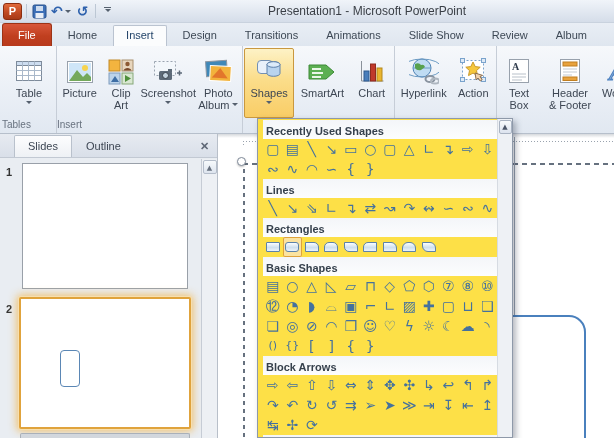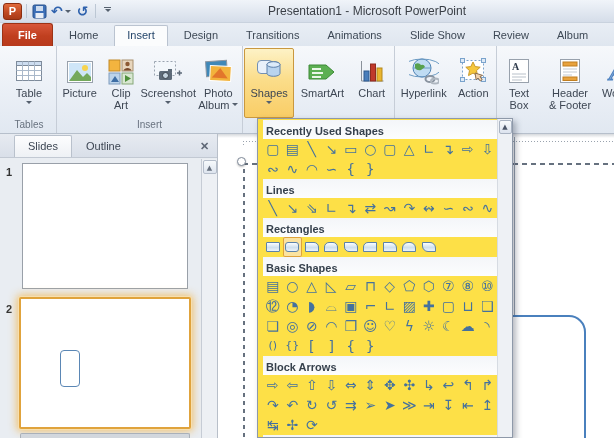--- a/index.html
+++ b/index.html
@@ -16,27 +16,27 @@
 .uglyph{font-family:"DejaVu Sans",sans-serif;font-size:14px;font-weight:bold;color:#2f62ad;line-height:14px}
 .tri-dn{width:0;height:0;border:3px solid transparent;border-top-color:#55606e;margin-left:2px;margin-top:3px}
 .qmore{display:flex;flex-direction:column;align-items:center;justify-content:center}
 .qmore .bar{width:7px;height:0;border-top:1.5px solid #55606e;margin-bottom:1px}
 .title{position:absolute;left:120px;right:0;text-align:center;font-size:12px;color:#3a3f46}
 
 
 .tabrow{height:23px;background:linear-gradient(#e9eef5,#dfe6ef);display:flex;align-items:flex-end;padding-left:2px}
 .tab{height:20px;line-height:19px;padding:0 12px;margin-right:4px;font-size:11px;color:#3d4855;border-radius:2px 2px 0 0}
 .tab.active{background:#fbfcfd;border:1px solid #bac3d0;border-bottom:none;height:21px;color:#24456a}
-.tab.file{height:23px;line-height:22px;padding:0 15px;background:linear-gradient(#d8573a,#c03f1f 55%,#b83a1c);border:1px solid #9c3316;border-bottom:none;color:#fff;font-weight:bold;border-radius:3px 3px 0 0}
+.tab.file{height:23px;line-height:22px;padding:0 15px;background:linear-gradient(#d8573a,#c03f1f 55%,#b83a1c);border:1px solid #9c3316;border-bottom:none;color:#fff;font-weight:normal;border-radius:3px 3px 0 0}
 
 
 .ribbon{height:88px;background:linear-gradient(#f6f8fb,#eaeff6 55%,#e1e8f1);border-bottom:1px solid #b6bfcb;display:flex;padding-left:2px;position:relative;z-index:5}
 .group{display:flex;flex-direction:column;border-right:1px solid #c6cdd7}
 .btnrow{flex:1;display:flex;align-items:stretch;padding:2px 1px 0 1px}
-.glabel{height:15px;font-size:10px;color:#68727f;text-align:center;line-height:13px}
+.glabel{height:15px;font-size:10px;color:#68727f;line-height:13px}
 .bb{display:flex;flex-direction:column;align-items:center;padding-top:2px;border:1px solid transparent;border-radius:2px}
 .bb .ic{height:36px;display:flex;align-items:flex-end;justify-content:center;padding-bottom:2px}
 .bb .t{font-size:11px;line-height:12px;text-align:center;color:#3d4653;white-space:nowrap}
 .bb.hl{background:linear-gradient(#fdf2c6,#fbdd8a 45%,#f9cd66);border-color:#c9983f}
 
 
 #panel{position:absolute;left:0;top:134px;width:218px;height:304px;background:#e9edf2;border-right:1px solid #b8bfc9}
 .ptabs{height:24px;background:linear-gradient(#e7ebf1,#d9dfe9);border-bottom:1px solid #c2c9d3;display:flex;align-items:flex-end;padding-left:14px;position:relative}
 .ptab{height:22px;line-height:21px;padding:0 13px;font-size:11px;color:#3d4653;border:1px solid transparent;border-bottom:none;border-radius:2px 2px 0 0}
 .ptab.active{background:linear-gradient(#fdfdfe,#eef1f5);border-color:#b9c1cc}

